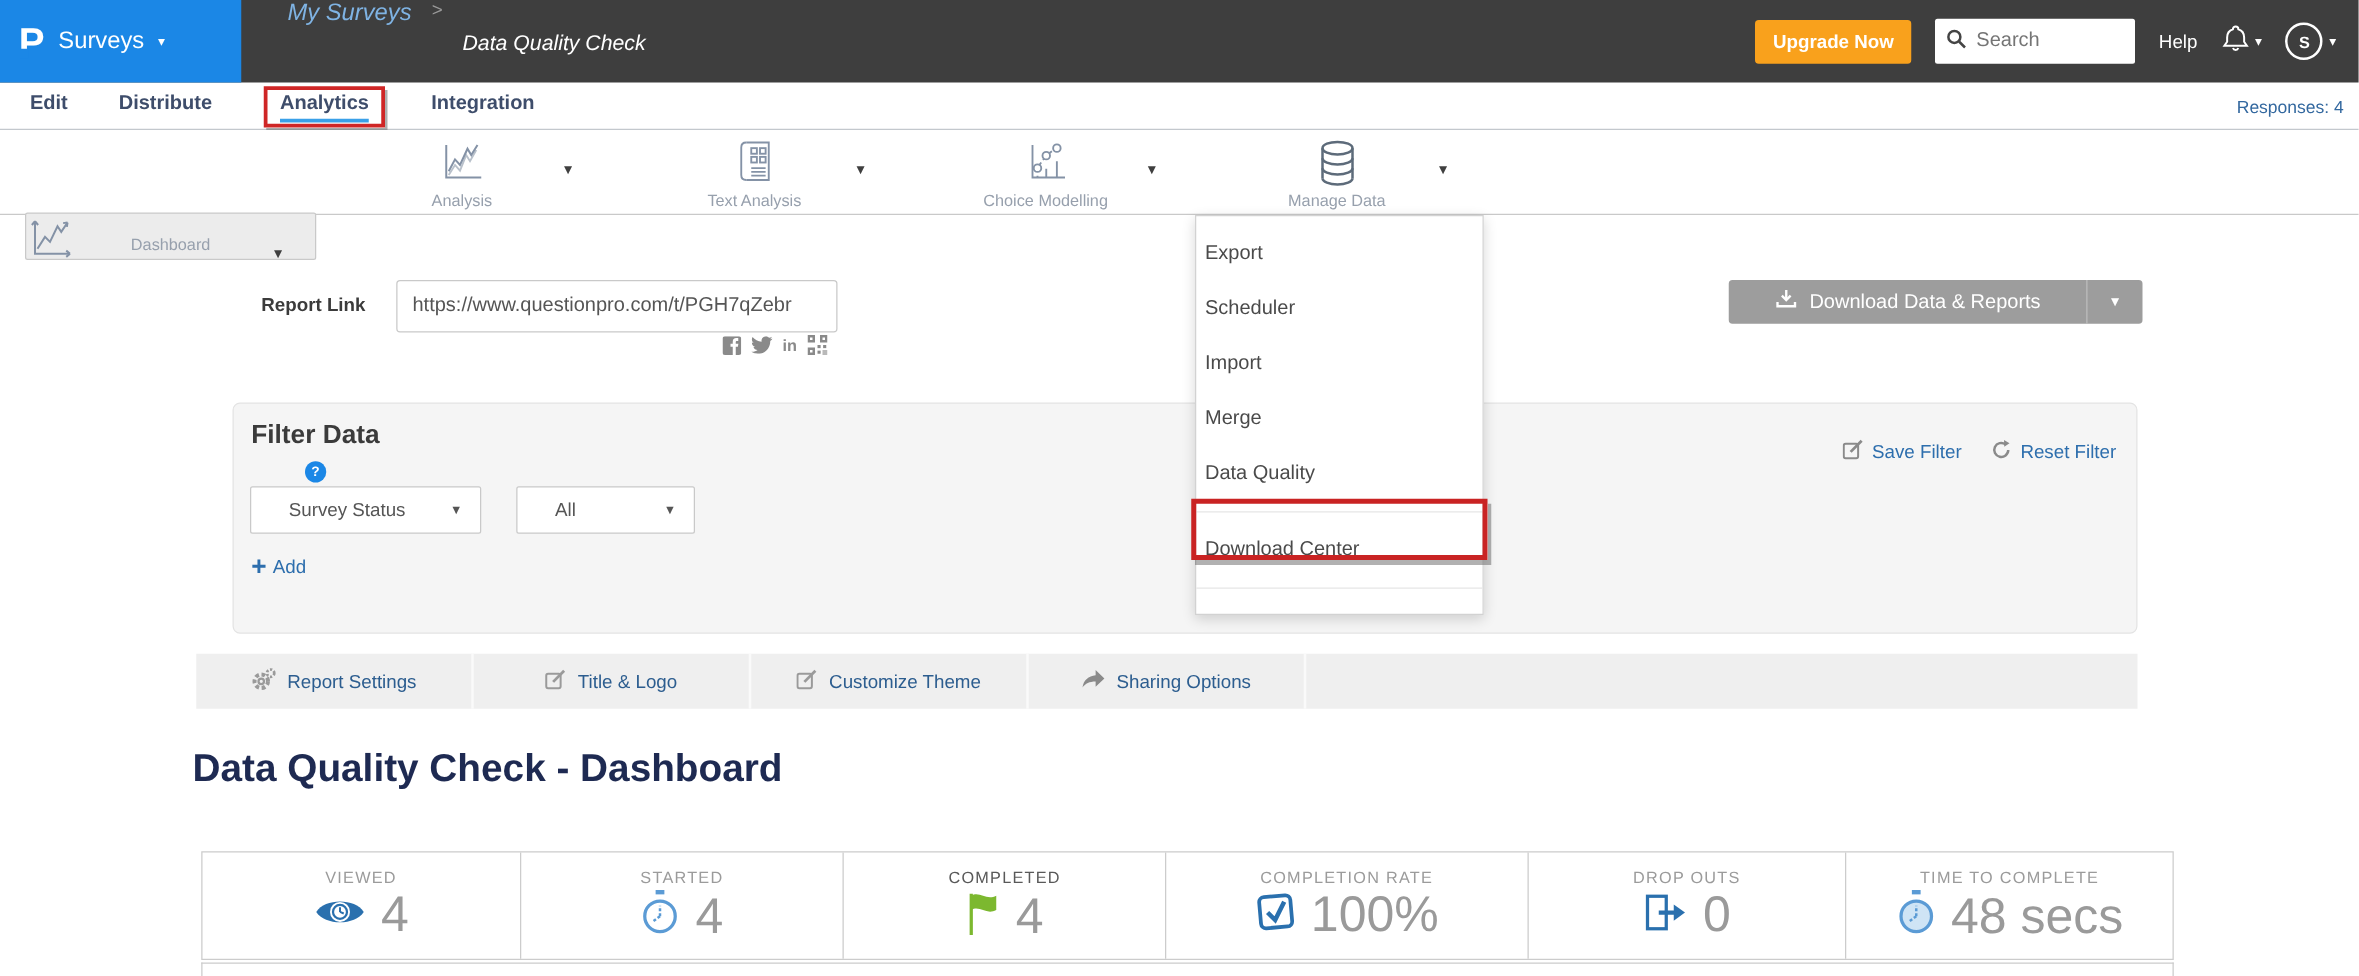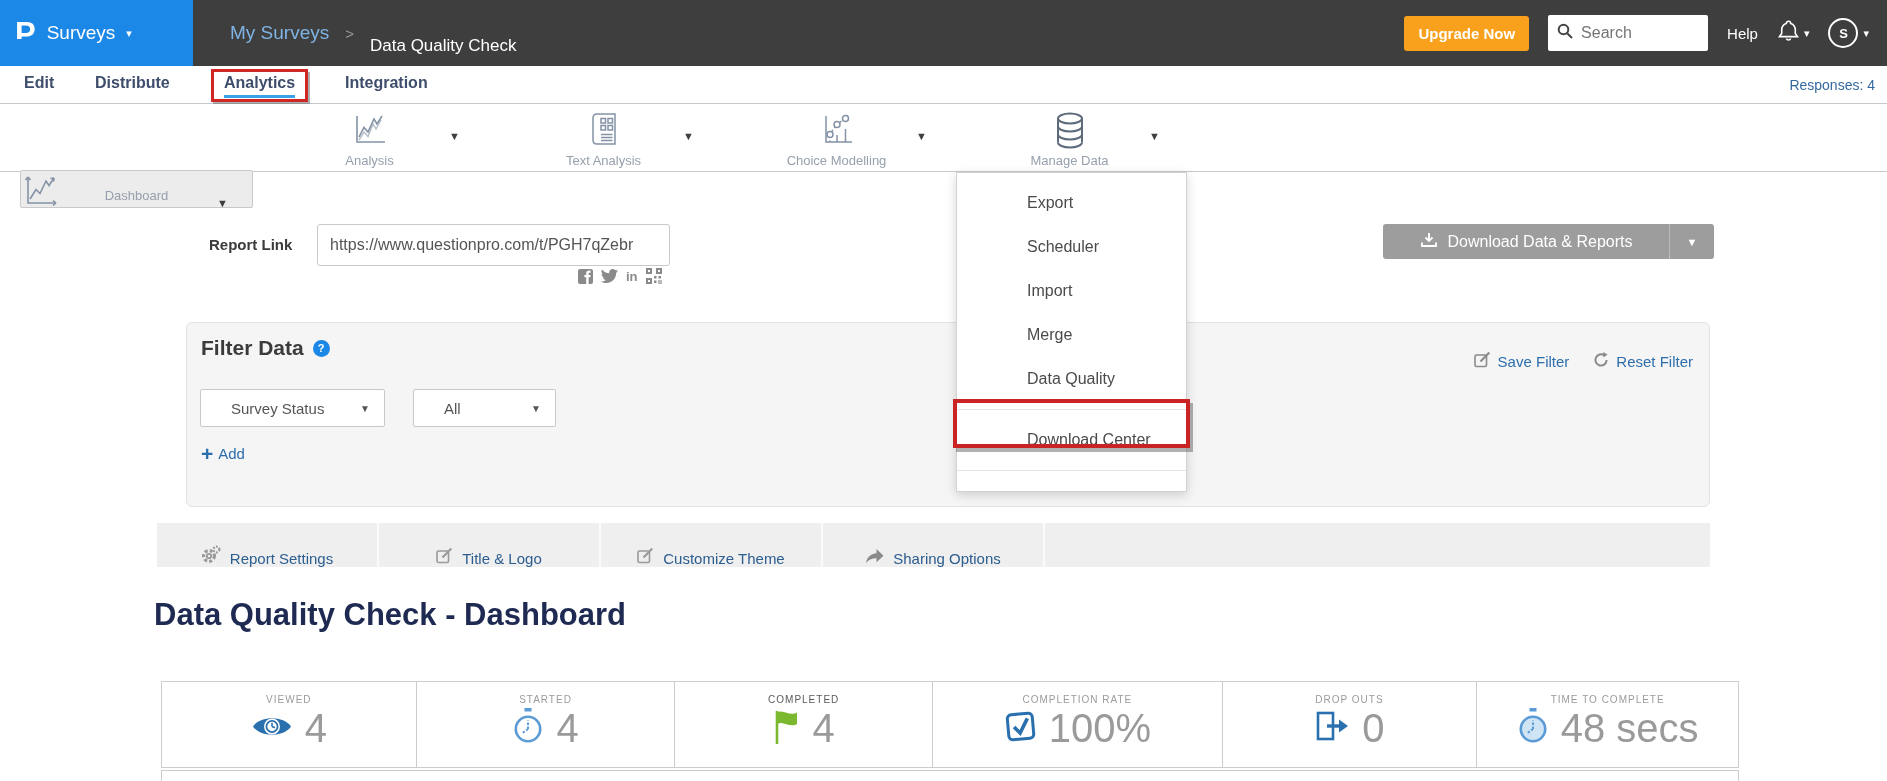--- a/index.html
+++ b/index.html
@@ -9,21 +9,21 @@
   .stage { position:relative; width:1887px; height:781px; background:#fff; }
   .abs { position:absolute; }
 
   
   .topbar { position:relative; height:66px; background:#3e3e3e; display:flex; align-items:stretch; z-index:60; }
   .brand { width:193px; background:#1b87e6; color:#fff; display:flex; align-items:center; gap:11px; padding-left:15px; cursor:pointer; }
   .logo { position:relative; font-size:31px; font-weight:700; line-height:1; }
   .logo-notch { position:absolute; width:7px; height:8px; background:#1b87e6; left:1px; bottom:2px; }
   .brand-label { font-size:19px; }
   .caret-w { font-size:11px; color:#fff; }
-  .crumbs { display:flex; align-items:center; gap:16px; margin-left:37px; }
+  .crumbs { display:flex; gap:16px; margin-left:37px;font-style:italic; }
   .crumb-parent { color:#7fb3e3; font-size:19px; cursor:pointer; }
   .crumb-sep { color:#9a9a9a; font-size:15px; }
   .crumb-current { color:#fff; font-size:17px;margin-top:25px; }
   .top-right { margin-left:auto; display:flex; align-items:center; gap:19px; padding-right:18px; }
   .upgrade { background:#f9a11c; color:#fff; font-weight:700; font-size:15px; height:35px; padding:0 14px; border-radius:3px; display:flex; align-items:center; cursor:pointer; }
   .searchbox { width:160px; height:36px; background:#fff; border-radius:2px; display:flex; align-items:center; gap:6px; padding:0 9px; }
   .searchbox input { border:none; outline:none; background:transparent; font-size:16px; color:#555; width:110px; font-family:inherit; }
   .help { color:#fff; font-size:15px; cursor:pointer; }
   .bellwrap { display:flex; align-items:center; gap:4px; cursor:pointer; }
   .avwrap { display:flex; align-items:center; gap:5px; cursor:pointer; }
@@ -39,59 +39,59 @@
   
   .toolbar { position:relative; height:68px; background:#fff; border-bottom:1px solid #c9c9c9; z-index:10; }
   .tcell { position:absolute; top:0; width:233px; height:68px; text-align:center; cursor:pointer; }
   .tcell.sel { background:#ececec; }
   .tcell svg { margin-top:7px; }
   .tcaret { position:absolute; left:196px; top:26px; font-size:11px; color:#3f3f3f; }
   .tlabel { position:absolute; bottom:4px; width:100%; font-size:13px; color:#97a0ad; }
 
   
   .menu { position:absolute; left:956px; top:172px; width:231px; background:#fff; border:1px solid #d2d2d2; box-shadow:0 3px 10px rgba(0,0,0,.16); z-index:50; padding:8px 0 12px; }
-  .mitem { height:44px; line-height:44px; padding-left:22px; font-size:16px; color:#4a4a4a; cursor:pointer;margin-left:48px; }
+  .mitem { height:44px; line-height:44px; padding-left:7px; font-size:16px; color:#4a4a4a; cursor:pointer; }
   .msep { border-top:1px solid #e6e6e6; margin:8px 0; }
   .dq-box { position:absolute; left:-4px; right:-4px; top:226px; height:49px; border:4px solid #c92323; box-shadow:3px 4px 0 rgba(100,100,100,.5); pointer-events:none; }
 
   
   .report-label { left:209px; top:236px; font-size:15px; font-weight:700; color:#3b3b3b; }
   .report-input { left:317px; top:224px; width:353px; height:42px; border:1px solid #c9c9c9; border-radius:3px; padding:0 12px; font-size:16px; color:#555; font-family:inherit; outline:none; white-space:nowrap; overflow:hidden; }
   .social { left:578px; top:268px; display:flex; align-items:center; gap:8px; }
   .social span { cursor:pointer; display:flex; align-items:center; }
   .in-glyph { font:700 13px "Liberation Sans",sans-serif; color:#8a8a8a; }
 
   .dl-btn { left:1383px; top:224px; width:331px; height:35px; background:#9d9d9d; border-radius:3px; display:flex; align-items:center; color:#fff; cursor:pointer; }
   .dl-main { flex:1; display:flex; align-items:center; justify-content:center; gap:10px; font-size:16px; }
   .dl-div { width:1px; height:35px; background:#bdbdbd; }
   .dl-caret { width:44px; text-align:center; font-size:11px; }
 
   .fpanel { left:186px; top:322px; width:1524px; height:185px; background:#f5f5f5; border:1px solid #e3e3e3; border-radius:6px; }
-  .fp-title { position:absolute; left:14px; top:13px; display:flex; align-items:center; gap:9px; }
+  .fp-title { position:absolute; left:14px; top:13px; display:flex; align-items:center; gap:9px;flex-direction:column; }
   .fp-title b { font-size:21px; color:#3b3b3b; }
   .qbadge { width:17px; height:17px; border-radius:50%; background:#1b87e6; color:#fff; font-size:11px; font-weight:700; display:flex; align-items:center; justify-content:center; cursor:pointer; }
   .fp-actions { position:absolute; right:16px; top:28px; display:flex; align-items:center; gap:24px; }
   .fp-link { display:flex; align-items:center; gap:7px; color:#2d6ead; font-size:15px; cursor:pointer; }
   .sel { position:absolute; top:66px; height:38px; background:#fff; border:1px solid #c9c9c9; border-radius:2px; font-size:15px; color:#555; display:flex; align-items:center; cursor:pointer; }
   .sel .stext { padding-left:30px; }
   .sel .scaret { position:absolute; right:14px; font-size:10px; color:#555; }
   .fp-add { position:absolute; left:14px; top:120px; display:flex; align-items:center; gap:5px; cursor:pointer; }
   .fp-add .plus { color:#2d6ead; font-size:21px; font-weight:700; line-height:1; }
   .fp-add .txt { color:#2d6ead; font-size:15px; }
 
   .sbar { left:157px; top:523px; width:1553px; height:44px; background:#efefef; display:flex; }
-  .scell { width:222px; height:100%; display:flex; align-items:flex-end; justify-content:center; gap:9px; border-right:2px solid #fafafa; font-size:15px; color:#2c5d8f; cursor:pointer; white-space:nowrap; }
+  .scell { width:222px; height:100%; display:flex; align-items:center; justify-content:center; gap:9px; border-right:2px solid #fafafa; font-size:15px; color:#2c5d8f; cursor:pointer; white-space:nowrap; }
   .sfill { flex:1; }
 
   .heading { left:154px; top:597px; font-size:31px; font-weight:700; color:#1e2a52; }
 
   .stats { left:161px; top:681px; width:1578px; height:87px; border:1px solid #ccc; display:flex; background:#fff; }
   .stat { border-right:1px solid #ccc; display:flex; flex-direction:column; align-items:center; padding-top:12px; }
   .stat:last-child { border-right:none; }
-  .slabel { font-size:10px; color:#9b9b9b; letter-spacing:1px; }
+  .slabel { font-size:13px; color:#9b9b9b; letter-spacing:1px; }
   .slabel.dark { color:#595959; }
   .sval { display:flex; align-items:center; gap:12px; margin-top:3px; }
   .snum { font-size:40px; color:#9a9a9a; line-height:1; }
   .partrow { left:161px; top:770px; width:1578px; height:11px; border:1px solid #ccc; border-bottom:none; background:#fff; }
 </style>
 </head>
 <body>
 
 <div class="stage">
 

